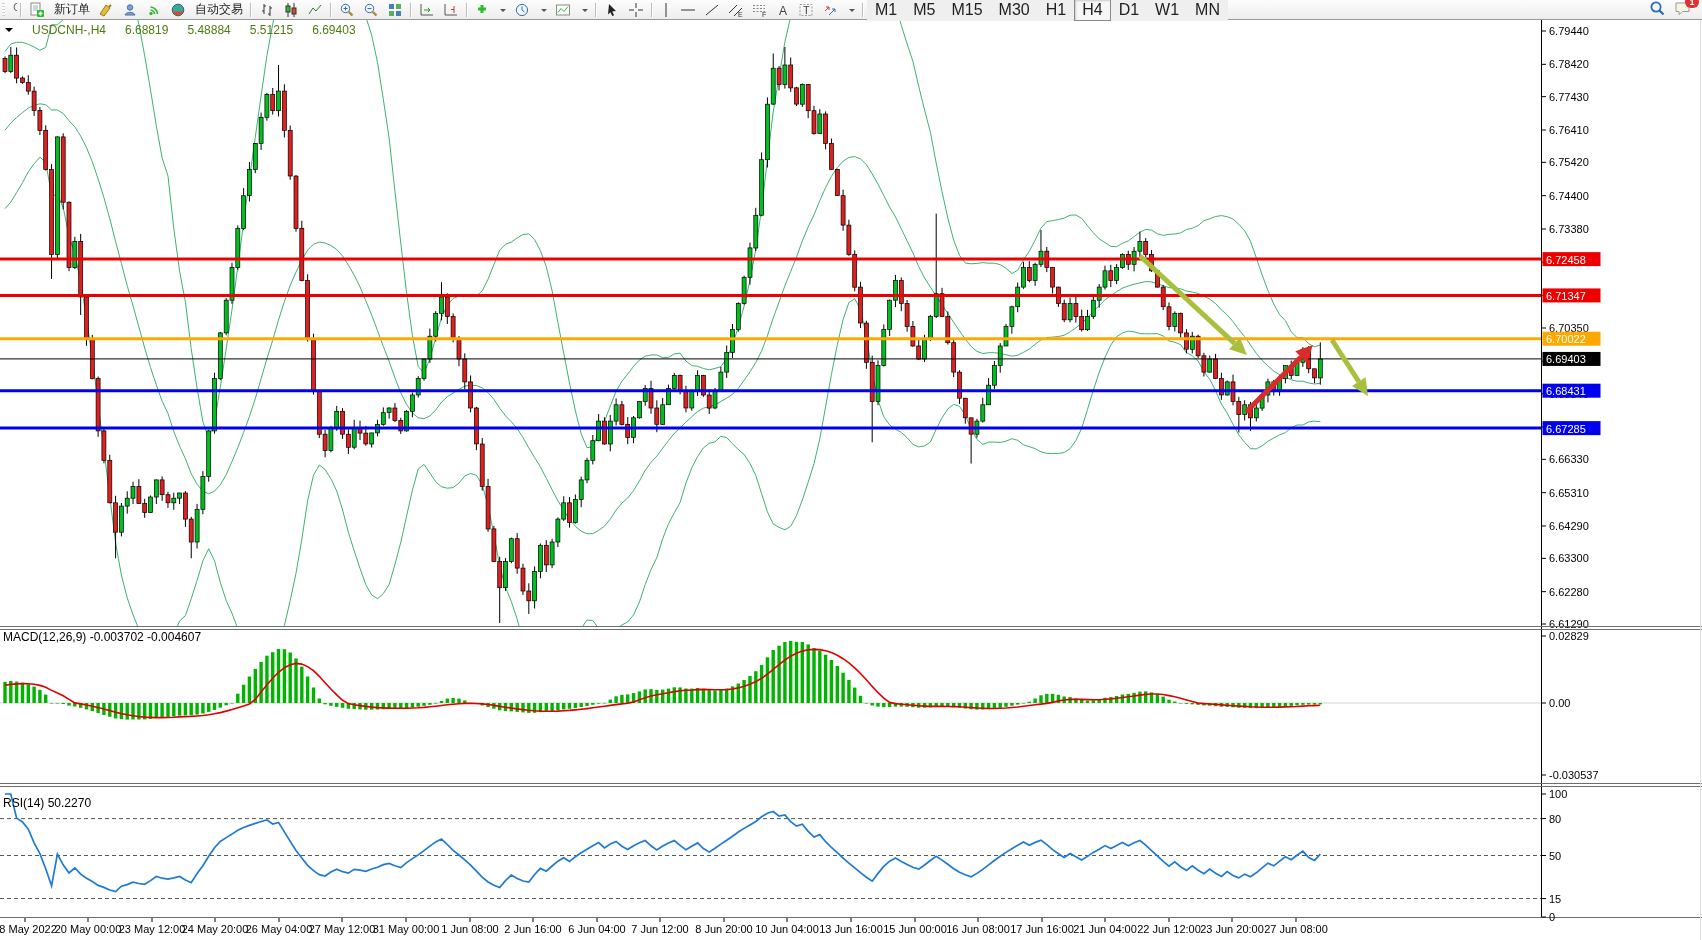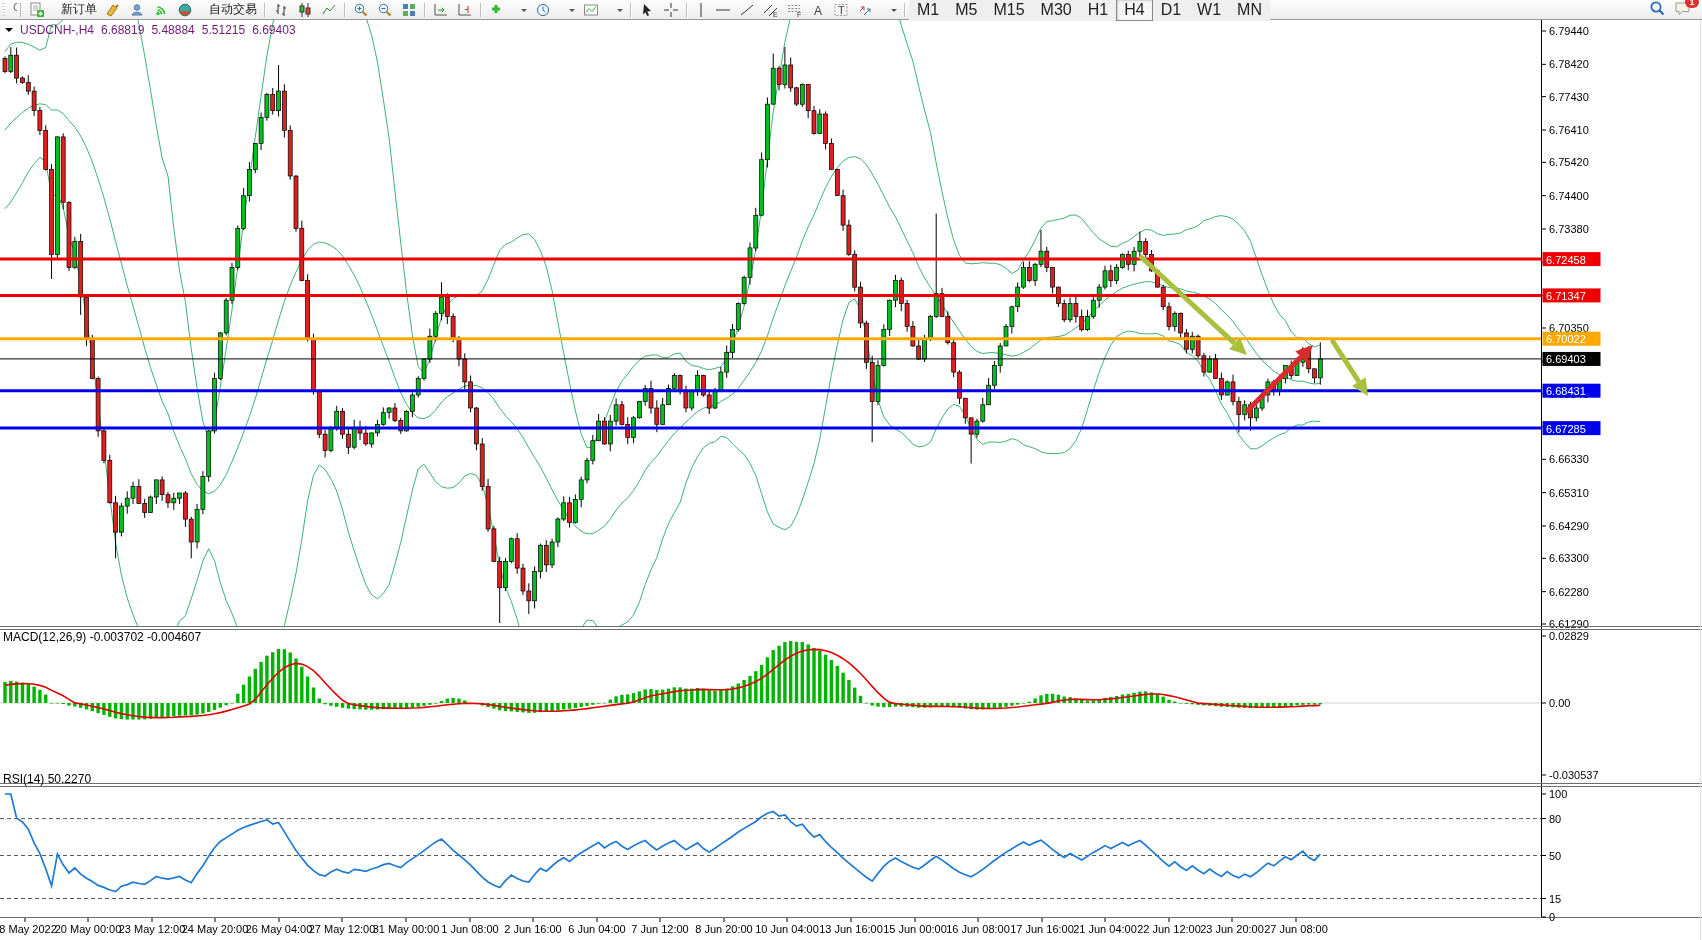--- a/index.html
+++ b/index.html
@@ -2,35 +2,35 @@
 <html><head>
 <meta charset="utf-8">
 <style>
   html,body{margin:0;padding:0;background:#fff;}
   body{width:1702px;height:940px;position:relative;overflow:hidden;
        font-family:"Liberation Sans",sans-serif;-webkit-font-smoothing:none;}
   #cv{position:absolute;left:0;top:0;z-index:1;}
   #toolbar{position:absolute;left:0;top:0;width:1702px;height:19px;z-index:5;
     background:linear-gradient(#fdfdfd,#ededed);border-bottom:1px solid #9a9a9a;
     display:flex;align-items:center;font-size:12px;color:#222;white-space:nowrap;}
-  .btn{height:17px;display:flex;align-items:center;gap:16px;padding:0 3px;border:1px solid transparent;background:transparent;font:inherit;color:inherit;cursor:default;}
+  .btn{height:17px;display:flex;align-items:center;gap:9px;padding:0 3px;border:1px solid transparent;background:transparent;font:inherit;color:inherit;cursor:default;}
   .btn svg{display:block;}
   .sep{width:0;height:14px;border-left:1px solid #bdbdbd;border-right:1px solid #fff;margin:0 3px;}
   .grip{width:3px;height:13px;margin:0 3px 0 2px;background:repeating-linear-gradient(#cfcfcf 0 1px,#fff 1px 3px);}
   .caret{width:0;height:0;border:3px solid transparent;border-top-color:#555;margin:4px 0 0 2px;}
   .tf{padding:1px 7px;font-size:16px;color:#222;border:1px solid transparent;}
   .tf.active{border:1px solid #8a8a8a;background:#f7f7f7;box-shadow:inset 1px 1px 2px rgba(0,0,0,.18);}
   #tb-right{margin-left:auto;display:flex;align-items:center;margin-right:10px;gap:8px;}
   .badge-wrap{position:relative;}
   .badge{position:absolute;top:-4px;right:-7px;background:#e03030;color:#fff;font-size:9px;font-weight:bold;
          border-radius:7px;min-width:12px;height:12px;line-height:12px;text-align:center;padding:0 1px;}
-  #titlebar{position:absolute;left:5px;top:23px;z-index:3;font-size:12px;color:#701a75;display:flex;align-items:center;gap:7px;}
+  #titlebar{position:absolute;left:5px;top:23px;z-index:3;font-size:12px;color:#4d7c0f;display:flex;align-items:center;gap:19px;}
   .tri{width:0;height:0;border:4px solid transparent;border-top-color:#000;margin-top:4px;}
   #macd-label,#rsi-label{position:absolute;left:3px;z-index:3;font-size:12px;color:#000;}
-  #macd-label{top:630px;} #rsi-label{top:772px;}
+  #macd-label{top:630px;} #rsi-label{top:796px;}
   .clipped-icon{width:9px;overflow:hidden;display:inline-block;}
 </style>
 </head>
 <body>
 
 <div id="toolbar">
   <span class="grip"></span>
   <span class="clipped-icon">
     <svg width="16" height="16">
         <circle cx="10" cy="7" r="4" fill="none" stroke="#666"></circle>

